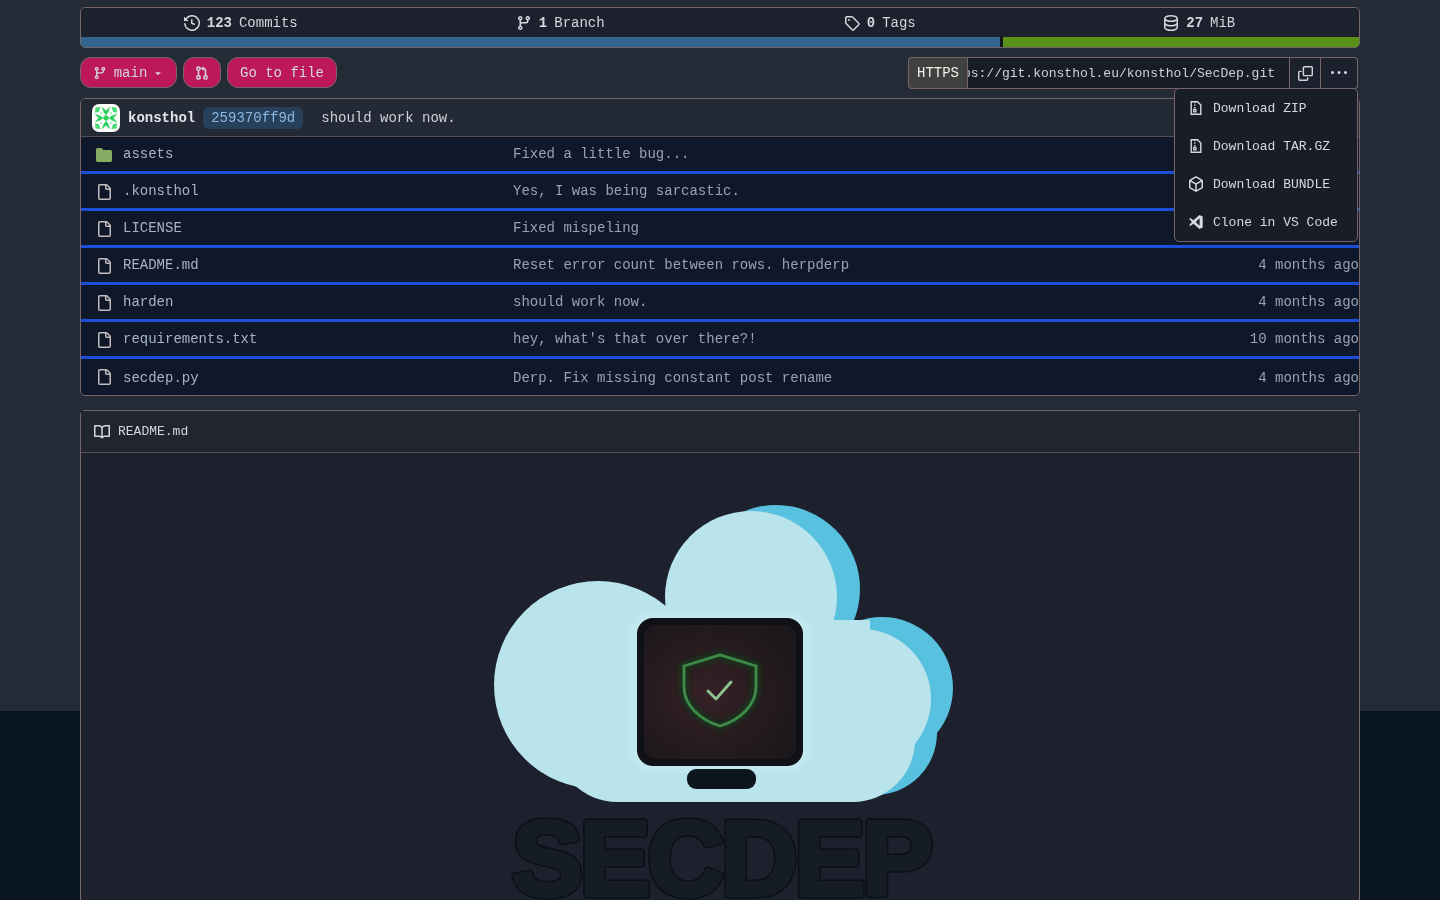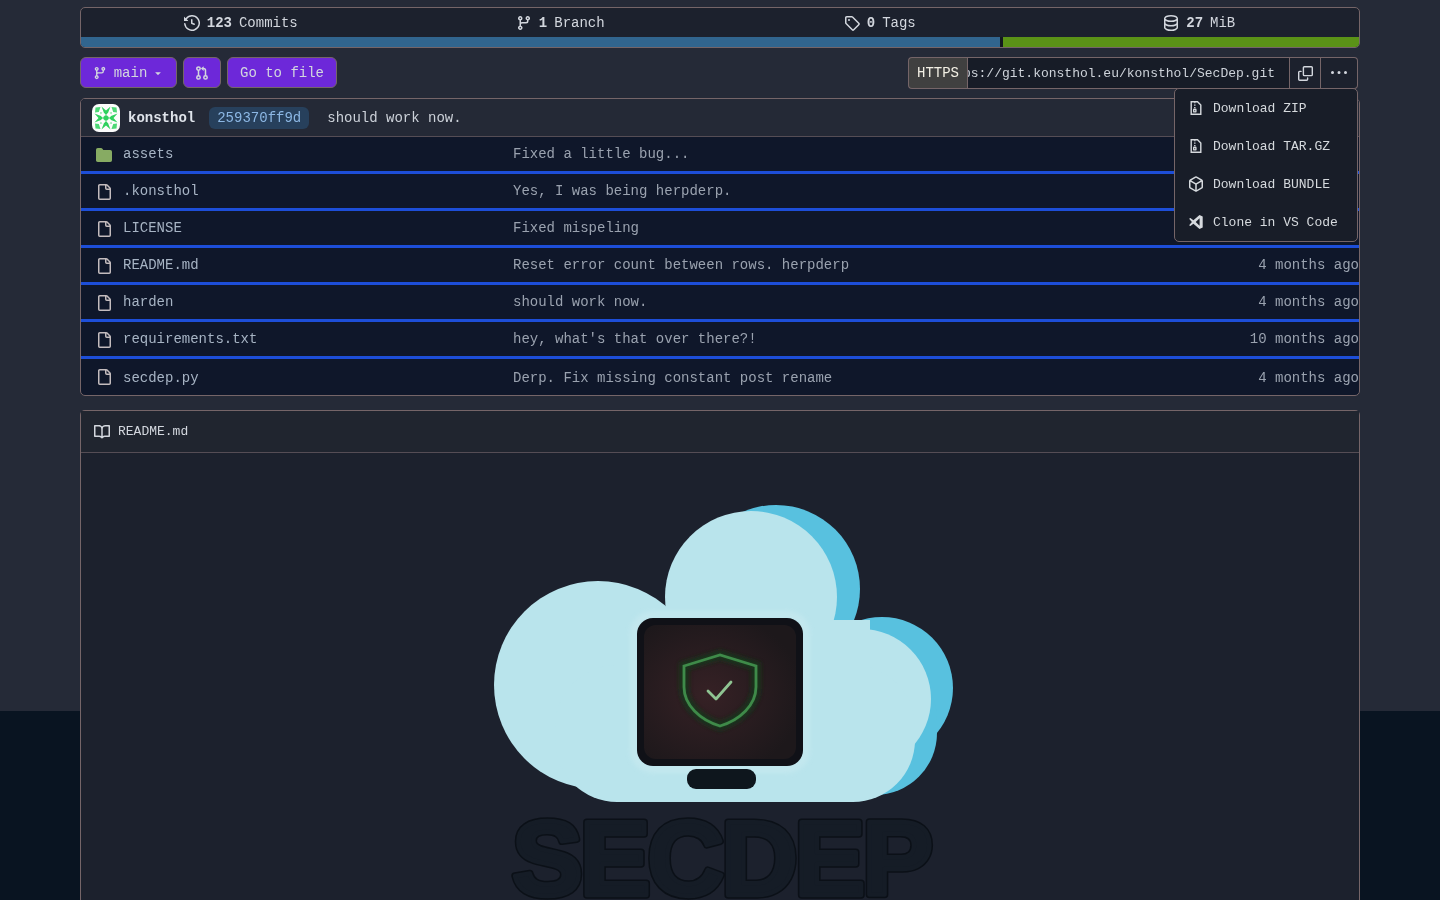--- a/index.html
+++ b/index.html
@@ -14,35 +14,35 @@
 .stats { left:80px; top:7px; width:1280px; height:41px; display:flex; flex-direction:column; overflow:hidden; }
 .stats-row { flex:1; display:flex; align-items:center; }
 .stat { flex:1; display:flex; align-items:center; justify-content:center; gap:7px; color:#d3d7de; }
 .stat b { font-weight:bold; }
 .langbar { height:10px; display:flex; }
 .langbar .blue { width:71.9%; background:#31658e; }
 .langbar .gap { width:3px; background:#14181f; }
 .langbar .green { flex:1; background:#5a9217; }
 
 
-.btn { background:#6d28d9; border:1px solid #756568; border-radius:6px; height:31px; display:inline-flex; align-items:center; justify-content:center; gap:7px; color:#d3d7de; padding:0 12px; }
+.btn { background:#be185d; border:1px solid #756568; border-radius:11px; height:31px; display:inline-flex; align-items:center; justify-content:center; gap:7px; color:#d3d7de; padding:0 12px; }
 .toolbar-l { left:80px; top:57px; display:flex; gap:6px; }
 .toolbar-r { top:57px; right:82px; left:auto; display:flex; }
 .clone-group { display:flex; height:32px; }
 .https { background:#404040; color:#f2efe4; border:1px solid #756568; border-right:none; border-radius:4px 0 0 4px; display:flex; align-items:center; justify-content:center; width:59px; font-size:14px; }
 .urlbox { width:323px; background:#171c27; border:1px solid #756568; color:#ced3da; font-size:13px; display:flex; align-items:center; overflow:hidden; padding:0 14px 0 10px; direction:rtl; white-space:nowrap; }
 .iconbtn { width:31px; background:#1c212d; border:1px solid #756568; border-left:none; display:flex; align-items:center; justify-content:center; color:#d3d7de; }
 .iconbtn.dots { width:37px; }
 .iconbtn:last-child { border-radius:0 4px 4px 0; }
 
 
 .files { left:80px; top:98px; width:1280px; height:298px; background:#0f172a; border:1px solid #756568; border-radius:5px; overflow:hidden; }
 .commit-head { height:38px; background:#242936; border-bottom:1px solid #554d55; display:flex; align-items:center; padding:0 11px; gap:8px; }
 .commit-head .name { font-weight:bold; color:#dfe3ea; }
-.sha { background:#27405c; color:#8cb7e4; border-radius:6px; padding:3px 8px; font-size:14px; margin-left:6px; }
+.sha { background:#27405c; color:#8cb7e4; border-radius:6px; padding:3px 8px; font-size:14px; margin-left:0; }
 .commit-head .msg { margin-left:10px; color:#ccd1d9; }
 .row { height:37px; border-bottom:3px solid #1d4ed8; display:flex; align-items:center; position:relative; }
 .row:last-child { border-bottom:none; }
 .row .fi { position:absolute; left:15px; top:10px; }
 .row .nm { position:absolute; left:42px; color:#a7b4c4; }
 .row .ms { position:absolute; left:432px; color:#9aa2af; }
 .row .ag { position:absolute; right:0; color:#9aa2af; }
 
 
 .readme { left:80px; top:410px; width:1280px; height:500px; background:#1c212d; border:1px solid #756568; border-radius:5px 5px 0 0; border-bottom:none; }
@@ -146,21 +146,21 @@
       </svg>
     <span class="nm">assets</span>
       <span class="ms">Fixed a little bug...</span>
       <span class="ag">4 months ago</span>
   </div>
   <div class="row">
     <svg class="fi" width="16" height="16" viewBox="0 0 16 16" fill="#c4bcbe">
         <path d="M2 1.75C2 .784 2.784 0 3.75 0h6.586c.464 0 .909.184 1.237.513l2.914 2.914c.329.328.513.773.513 1.237v9.586A1.75 1.75 0 0 1 13.25 16h-9.5A1.75 1.75 0 0 1 2 14.25Zm1.75-.25a.25.25 0 0 0-.25.25v12.5c0 .138.112.25.25.25h9.5a.25.25 0 0 0 .25-.25V6h-2.75A1.75 1.75 0 0 1 9 4.25V1.5Zm6.75.062V4.25c0 .138.112.25.25.25h2.688l-.011-.013-2.914-2.914Z"></path>
       </svg>
     <span class="nm">.konsthol</span>
-      <span class="ms">Yes, I was being herpderp.</span>
+      <span class="ms">Yes, I was being sarcastic.</span>
       <span class="ag">10 months ago</span>
   </div>
   <div class="row">
     <svg class="fi" width="16" height="16" viewBox="0 0 16 16" fill="#c4bcbe">
         <path d="M2 1.75C2 .784 2.784 0 3.75 0h6.586c.464 0 .909.184 1.237.513l2.914 2.914c.329.328.513.773.513 1.237v9.586A1.75 1.75 0 0 1 13.25 16h-9.5A1.75 1.75 0 0 1 2 14.25Zm1.75-.25a.25.25 0 0 0-.25.25v12.5c0 .138.112.25.25.25h9.5a.25.25 0 0 0 .25-.25V6h-2.75A1.75 1.75 0 0 1 9 4.25V1.5Zm6.75.062V4.25c0 .138.112.25.25.25h2.688l-.011-.013-2.914-2.914Z"></path>
       </svg>
     <span class="nm">LICENSE</span>
       <span class="ms">Fixed mispeling</span>
       <span class="ag">10 months ago</span>
   </div>

